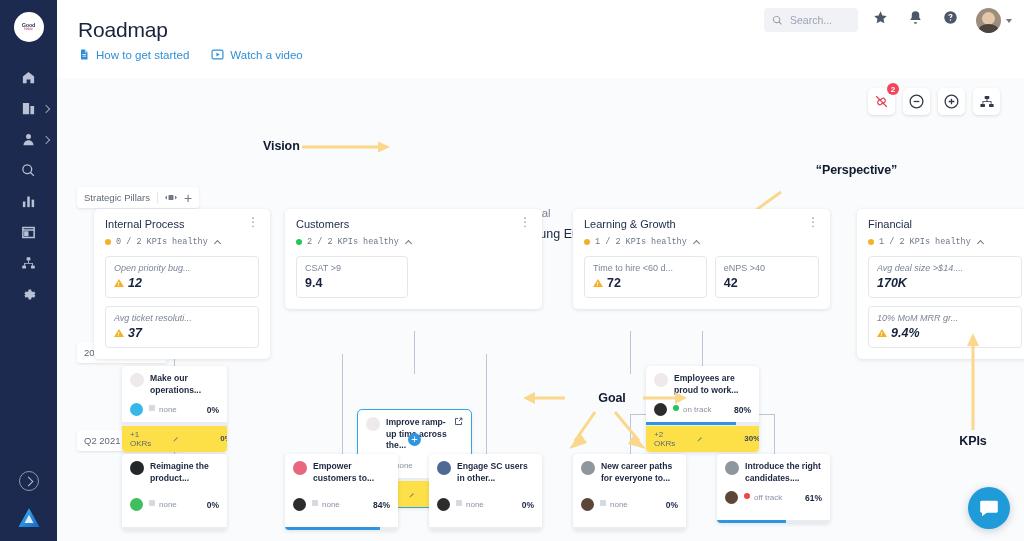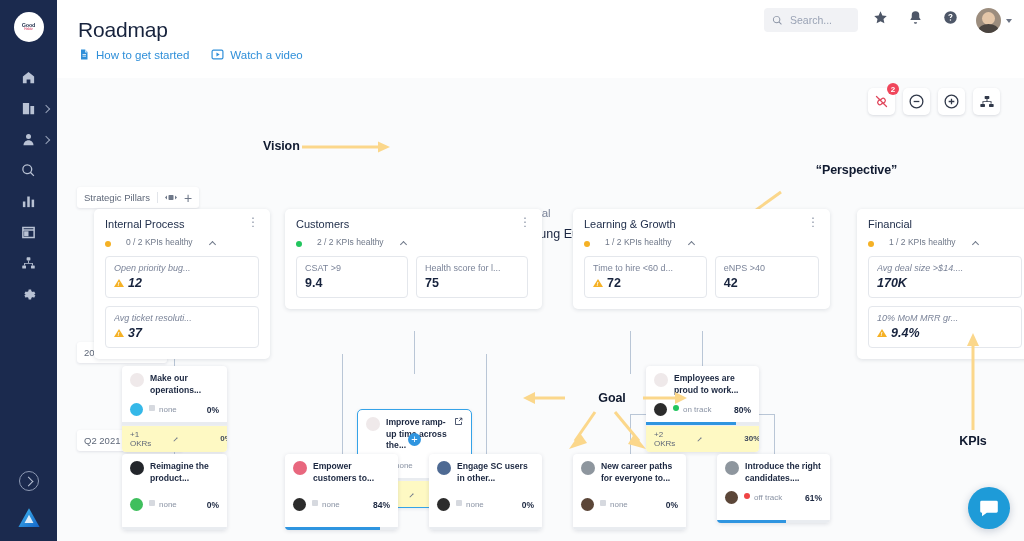--- a/index.html
+++ b/index.html
@@ -134,21 +134,21 @@
   .rt-plus { font-size: 14px; color: #6f7889; line-height: 1; font-weight: 300; }
 
   
   .pillar {
     position: absolute; background: #fff; border-radius: 5px;
     box-shadow: 0 1px 4px rgba(20,30,60,.12); padding: 9px 11px 11px;
   }
   .pillar-head { display: flex; align-items: flex-start; justify-content: space-between; }
   .pillar-title { font-size: 11px; color: #22304c; font-weight: 500; }
   .dots { color: #8b94a6; font-size: 12px; line-height: .7; letter-spacing: 0; cursor: pointer; }
-  .kpi-status { display: flex; align-items: flex-end; gap: 15px; margin-top: 7px; font-size: 8.5px; color: #6f7889; }
+  .kpi-status { display: flex; align-items: center; gap: 5px; margin-top: 7px; font-size: 8.5px; color: #6f7889; font-family: Liberation Mono, monospace; }
   .dot { width: 6px; height: 6px; border-radius: 50%; display: inline-block; }
   .chev-up { width:5px;height:5px;border-left:1.2px solid #6f7889;border-top:1.2px solid #6f7889;transform:rotate(45deg);margin-left:2px;margin-top:2px;}
   .kpi-row { display: flex; gap: 8px; margin-top: 9px; }
   .kpi-col { display: flex; flex-direction: column; gap: 8px; margin-top: 9px; font-style: italic; }
   .kpi-box {
     border: 1px solid #e4e7ec; border-radius: 4px; padding: 6px 8px 7px; background: #fff;
   }
   .kpi-name { font-size: 9px; color: #7b8499; white-space: nowrap; overflow: hidden; }
   .kpi-val { font-size: 12.5px; font-weight: bold; color: #17233d; margin-top: 3px; display: flex; align-items: center; gap: 4px; }
   .warn-tri { width: 0;height:0;border-left:5px solid transparent;border-right:5px solid transparent;border-bottom:8.5px solid #f5b125; position: relative; }
@@ -165,21 +165,21 @@
   .gc-av { width: 14px; height: 14px; border-radius: 50%; flex: 0 0 14px; background:#f0f0f2; overflow:hidden; position:relative; }
   .gc-title { font-size: 8.6px; font-weight: bold; color: #1b2740; line-height: 1.35; flex: 1; }
   .gc-meta { display: flex; align-items: center; gap: 6px; margin-top: 7px; }
   .gc-owner { width: 13px; height: 13px; border-radius: 50%; flex:0 0 13px; overflow:hidden; position:relative; }
   .gc-state { font-size: 8px; color: #8a93a4; display: flex; align-items: flex-start; gap: 4px; flex: 1; }
   .sq { width: 6px; height: 6px; background: #d6d9df; border-radius: 1px; display:inline-block; }
   .gc-pct { font-size: 8.5px; font-weight: bold; color: #1b2740; }
   .gc-bar { height: 2.5px; background: #e9ecf0; width: 100%; }
   .gc-bar > i { display: block; height: 100%; background: #2f95e0; }
   .gc-foot {
-    background: #fef9c3; border-top: 1px solid #eceef2;
+    background: #fde047; border-top: 1px solid #eceef2;
     display: flex; align-items: center; gap: 22px; padding: 4px 8px; font-size: 8px; color: #5f6879;
   }
   .gc-foot .mini-bar { flex: 1; height: 3px; background: #e2e5ea; border-radius: 2px; overflow: hidden; }
   .gc-foot .mini-bar > i { display:block; height:100%; background:#2f95e0; }
   .gc-foot .fpct { font-weight: bold; color: #3e485c; }
 
   
   .vline { position: absolute; width: 1px; background: #b9c6d6; }
   .hline { position: absolute; height: 1px; background: #b9c6d6; }
 
@@ -503,26 +503,20 @@
         <span>2 / 2 KPIs healthy</span>
         <i class="chev-up"></i>
       </div>
       <div class="kpi-row">
         <div class="kpi-box" style="width:112px">
           <div class="kpi-name">CSAT &gt;9</div>
           <div class="kpi-val">
             <span>9.4</span>
           </div>
         </div>
-        <div class="kpi-box" style="width:112px">
-          <div class="kpi-name">Health score for l...</div>
-          <div class="kpi-val">
-            <span>75</span>
-          </div>
-        </div>
       </div>
     </section>
 
     <section class="pillar" style="left:516px; top:131px; width:257px;">
       <div class="pillar-head">
         <span class="pillar-title">Learning &amp; Growth</span>
         <span class="dots">⋮</span>
       </div>
       <div class="kpi-status">
         <i class="dot" style="background:#f5b125"></i>

